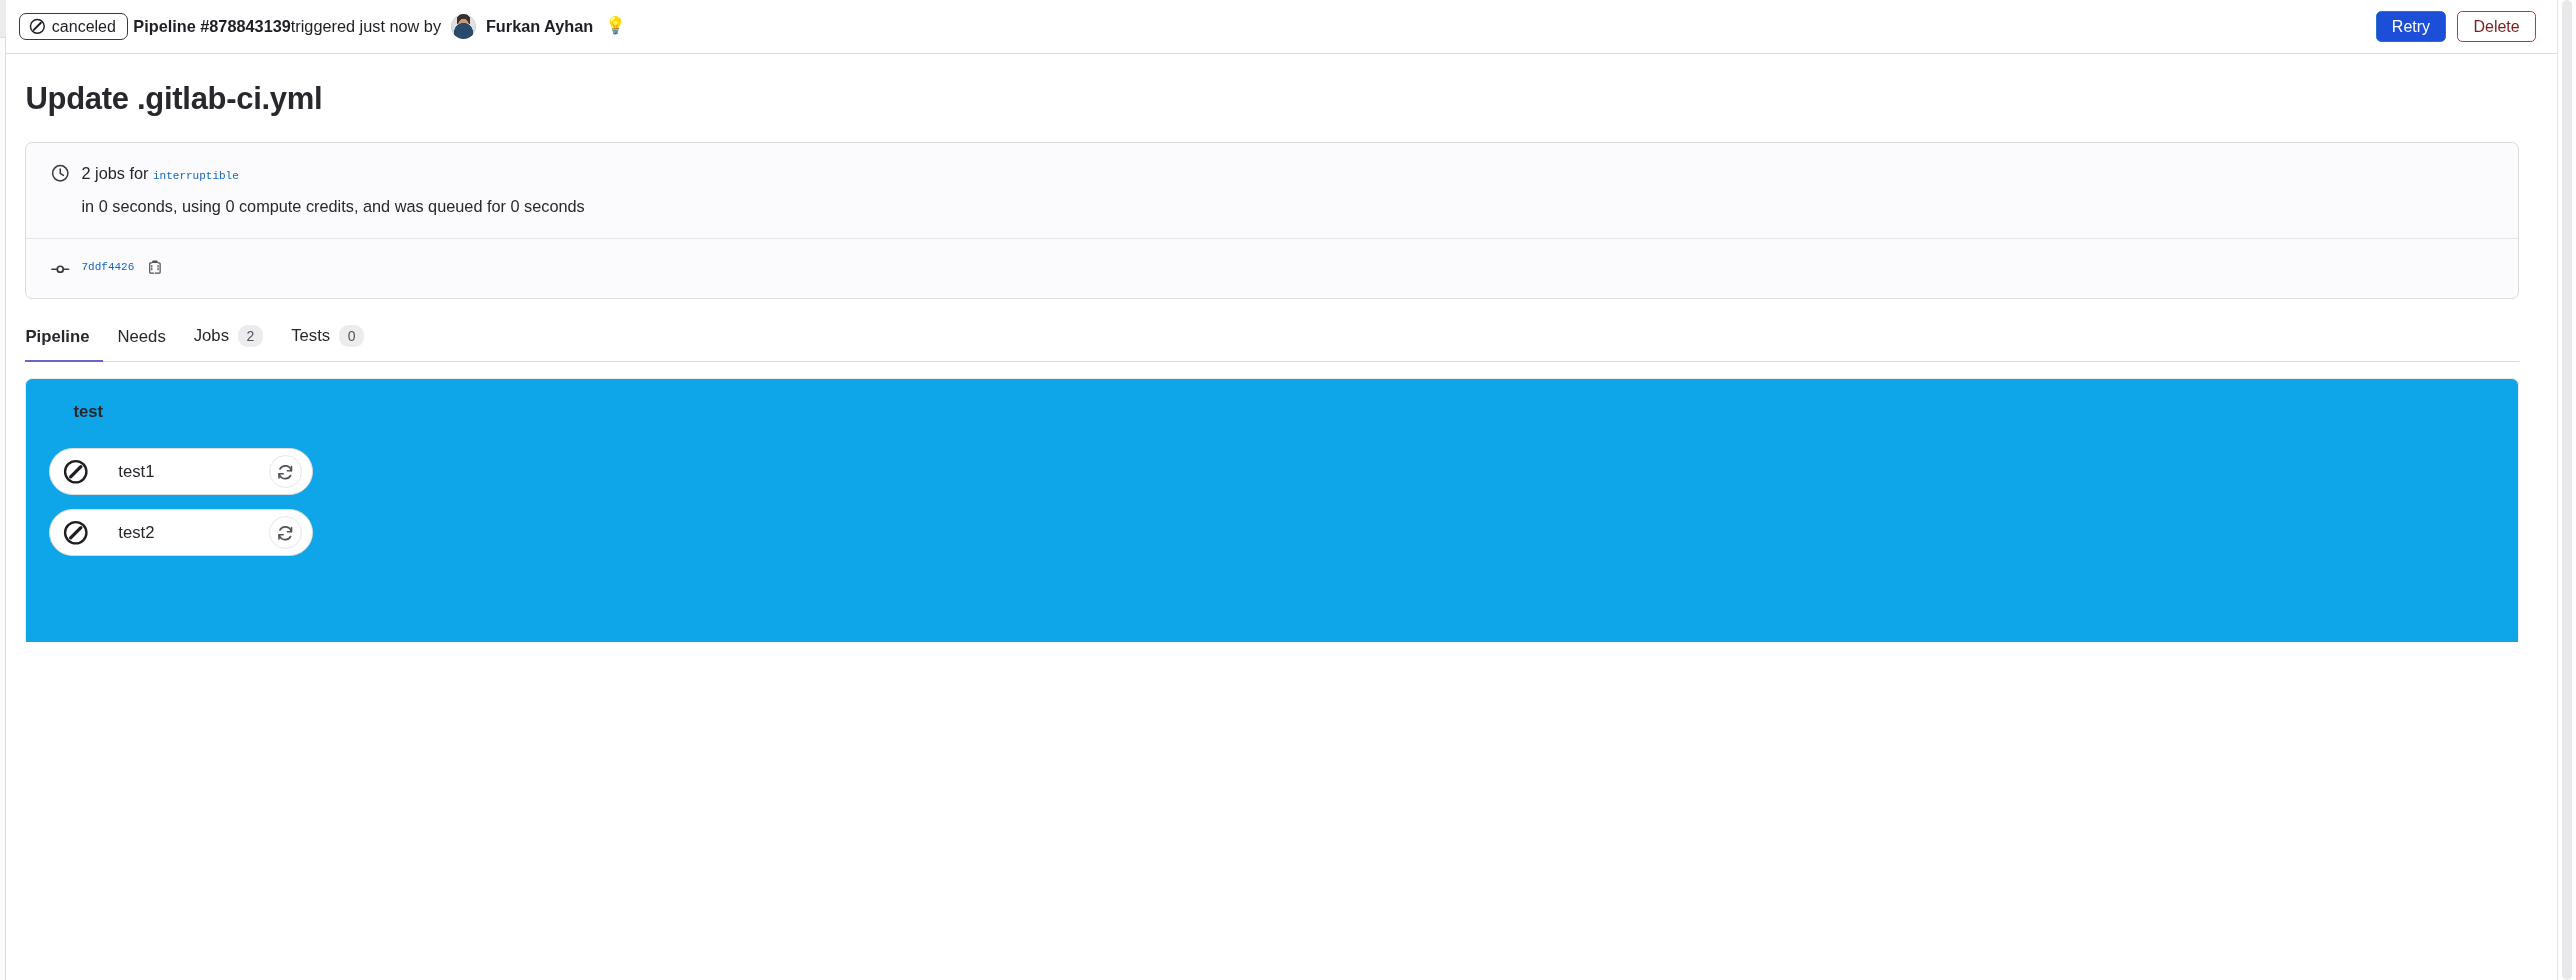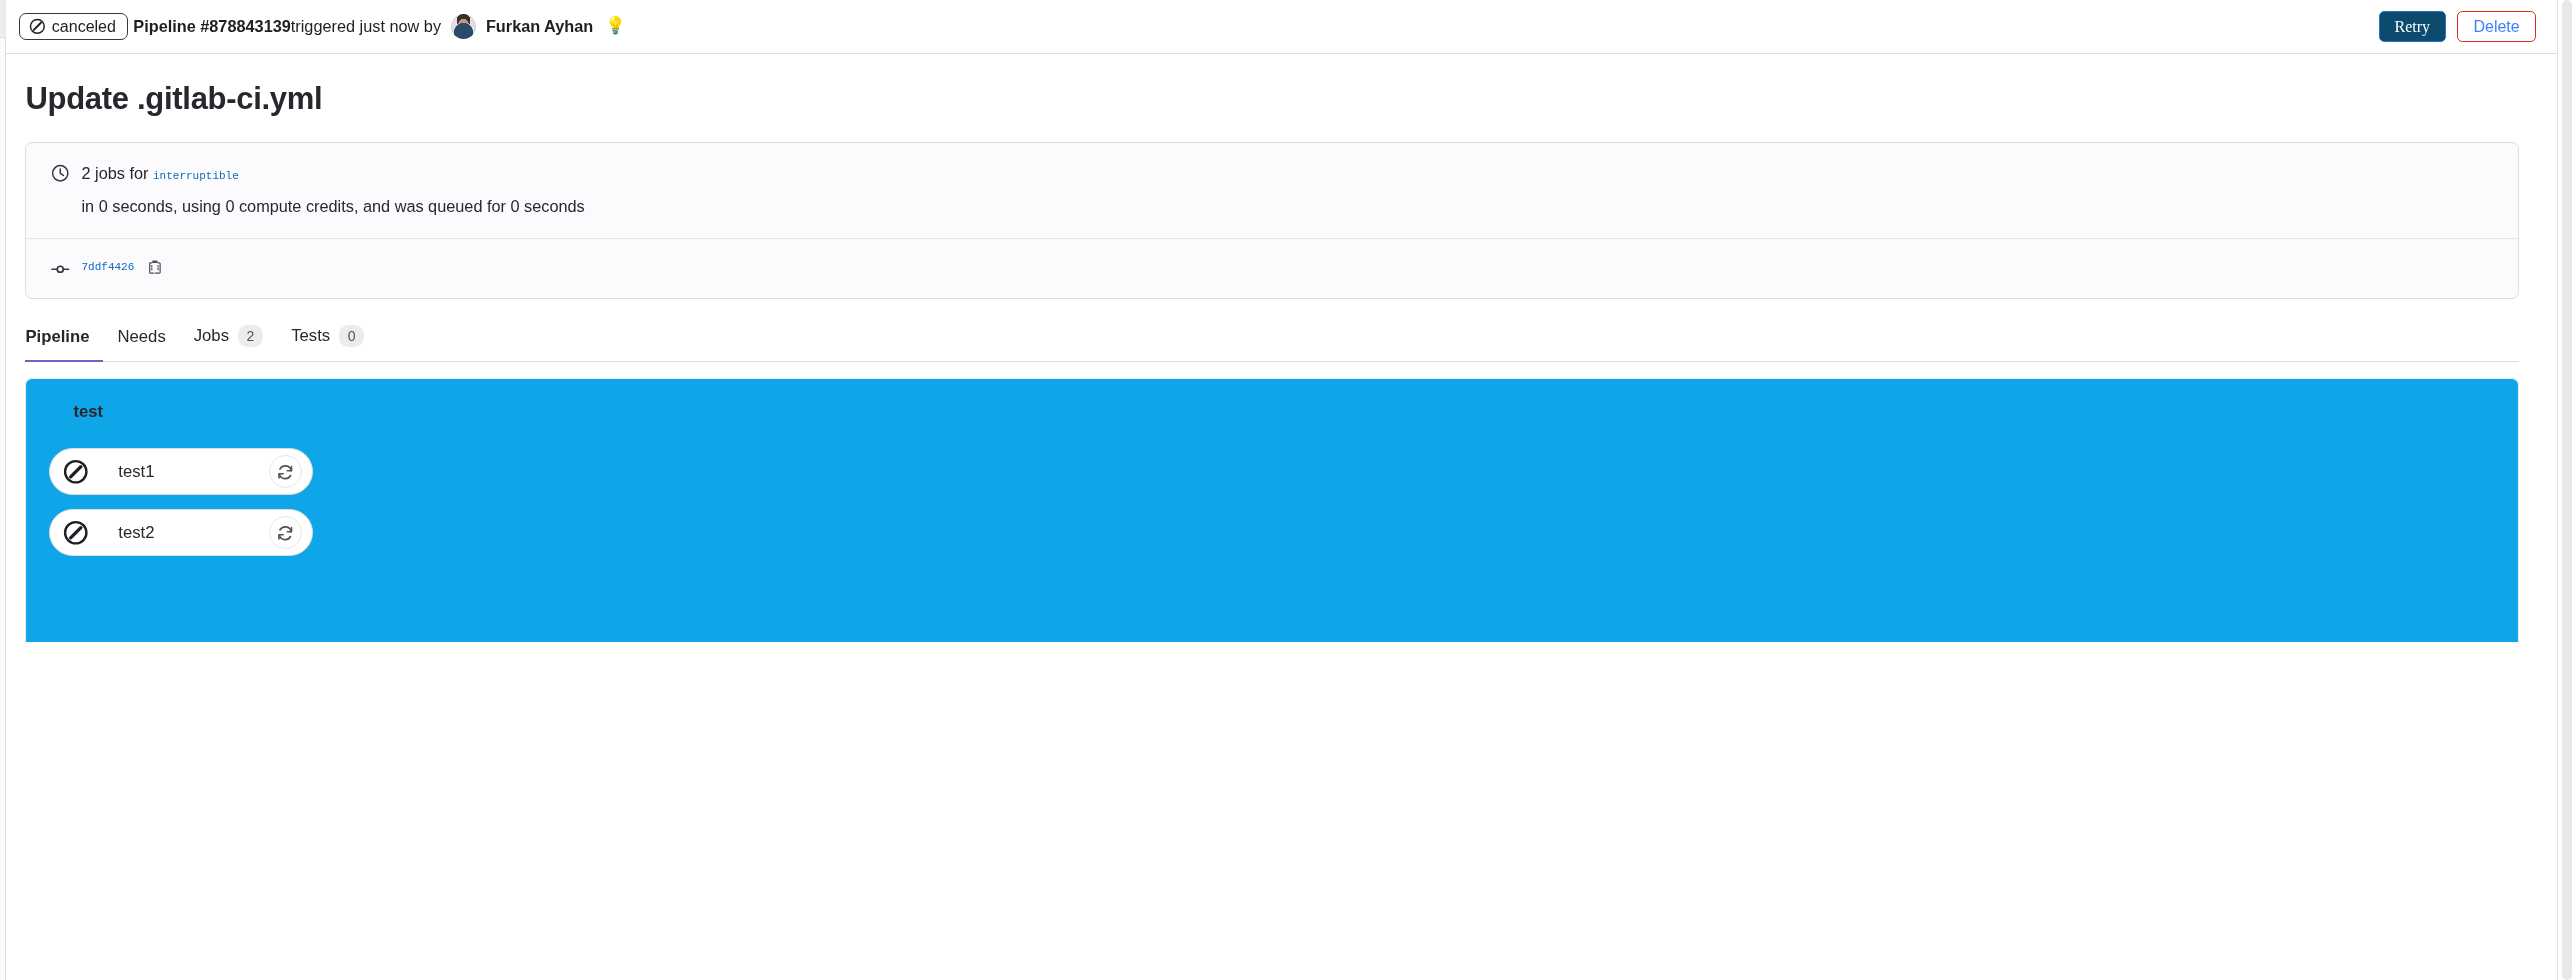--- a/index.html
+++ b/index.html
@@ -133,29 +133,28 @@
     padding: 0 15px;
     border-radius: 5.3px;
     font-size: 16px;
     line-height: 29px;
     cursor: pointer;
     white-space: nowrap;
     border: 0.9px solid transparent;
     font-family: inherit;
   }
   .btn-primary {
-    background: #0c4a6e;
+    background: #1d4ed8;
     border-color: #1f75cb;
     color: #fff;
-    font-family: Liberation Serif, serif;
   }
   .btn-danger {
     background: #fff;
     border-color: #dd2b0e;
-    color: #3b82f6;
+    color: #7f1d1d;
   }
 
   
   .page-title {
     margin: 0;
     padding: 25.5px 21px 0 19.3px;
     font-size: 31px;
     font-weight: 700;
     letter-spacing: -0.3px;
     color: #28272d;

